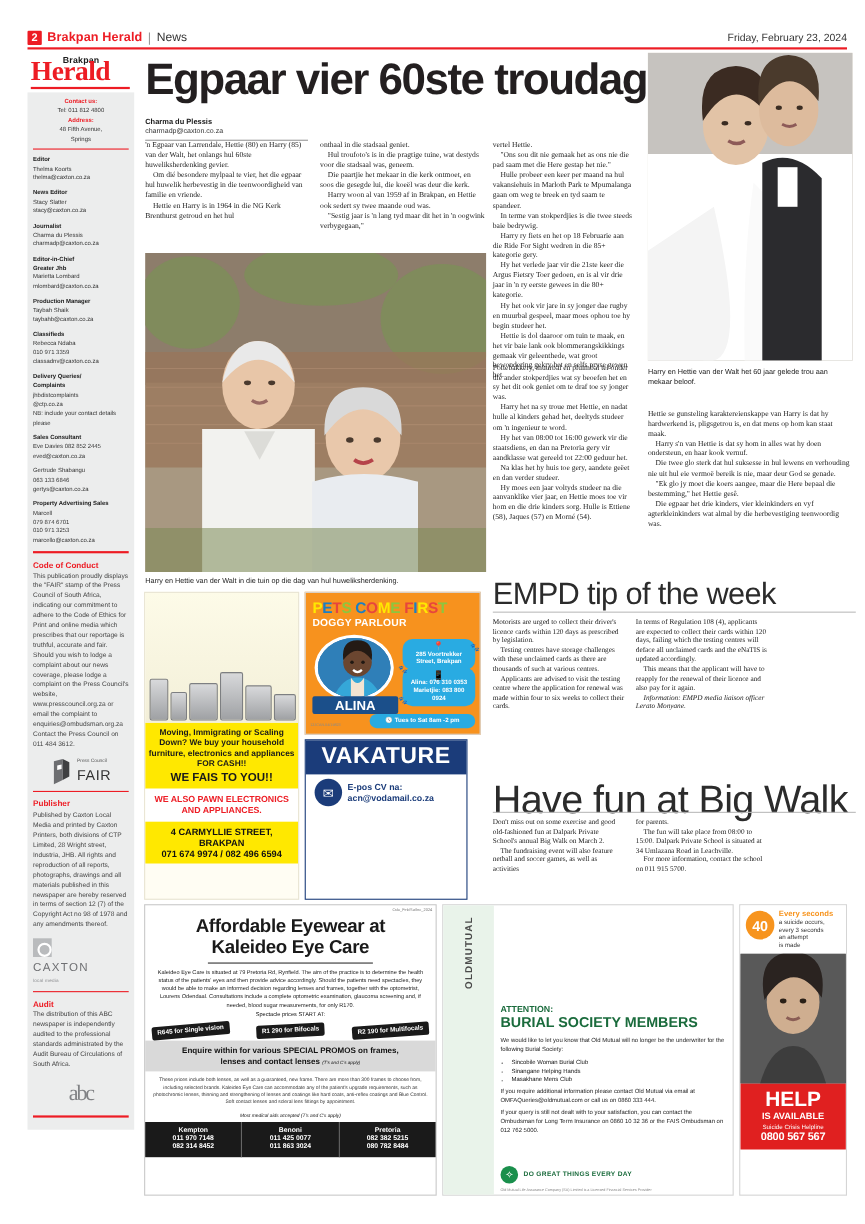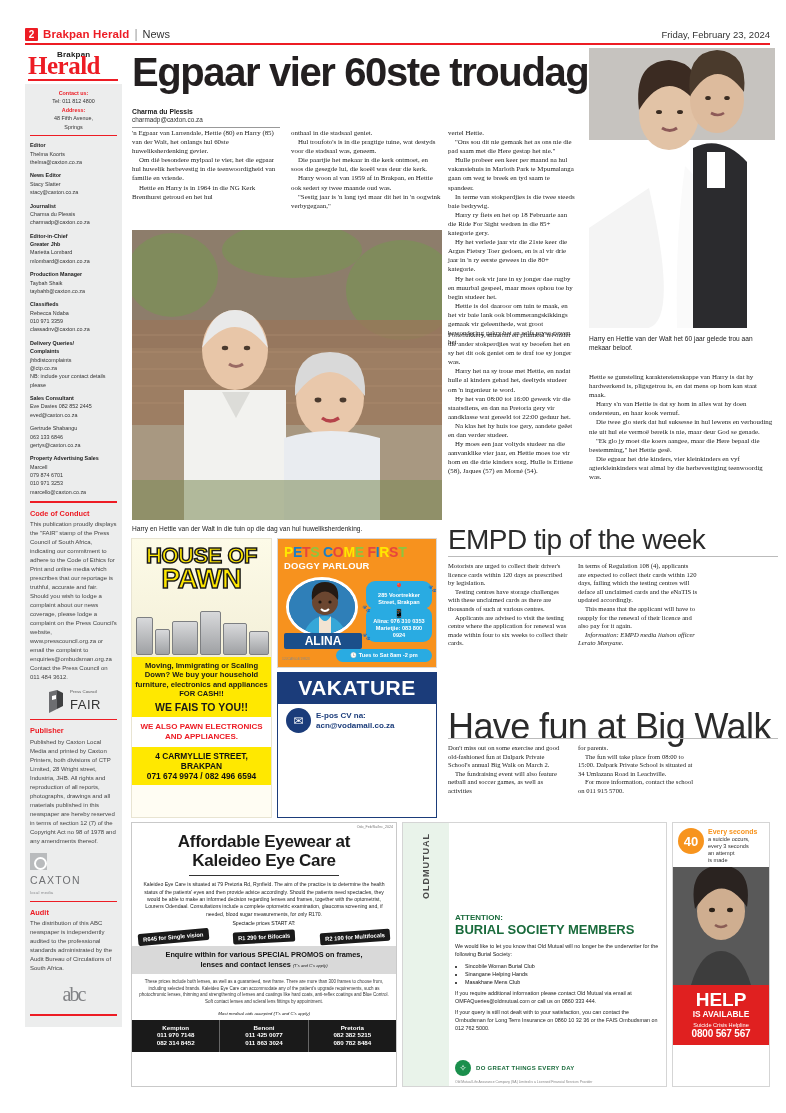--- a/index.html
+++ b/index.html
@@ -140,21 +140,21 @@
   .pets-photo { position:absolute; left:8px; top:6px; width:72px; height:60px; border-radius:50%; background:#2b6ea8; border:3px solid #fff; overflow:hidden; }
   .pets-name { position:absolute; left:6px; top:62px; width:78px; text-align:center; background:#1b4f8a; color:#fff; font-weight:bold; font-size:12px; padding:1px 0; border-radius:2px; }
   .bubble { position:absolute; background:#29abe2; color:#fff; border-radius:9px; text-align:center; font-weight:bold; font-size:5.6px; line-height:7px; padding:3px 4px; }
   .b1 { left:88px; top:10px; width:66px; }
   .b2 { left:88px; top:36px; width:66px; }
   .b3 { left:58px; top:78px; width:96px; font-size:5.6px; }
   .pawprint { position:absolute; color:#29abe2; font-size:7px; }
   .pin { display:block; font-size:8px; margin-bottom:1px; }
 
   
-  .vak { position:absolute; left:277px; top:672px; width:160px; height:146px; background:#fff; border:1px solid #1b3c7a; }
+  .vak { position:absolute; left:277px; top:672px; width:148px; height:146px; background:#fff; border:1px solid #1b3c7a; }
   .vak-band { background:#1b3c7a; color:#fff; font-weight:bold; font-size:21px; text-align:center; padding:3px 0 4px; letter-spacing:.5px; }
   .vak-text { padding:7px 7px 4px 7px; font-size:7.6px; line-height:10px; color:#111; font-weight:bold; }
   .vak-mail { display:flex; align-items:center; gap:5px; padding:4px 6px 6px 8px; }
   .vak-circle { width:25px; height:25px; border-radius:50%; background:#1b3c7a; display:flex; align-items:center; justify-content:center; color:#fff; font-size:12px; flex:none; }
   .vak-mail-txt { font-size:8px; font-weight:bold; color:#1b3c7a; line-height:10px; }
 
   
   .eyew { position:absolute; left:131px; top:822px; width:266px; height:265px; background:#fff; border:1px solid #c9c9c9; }
   .eyew-code { text-align:right; font-size:3.6px; color:#777; padding:2px 3px 0 0; }
   .eyew-t { text-align:center; font-size:17px; font-weight:bold; color:#1a1a1a; line-height:19px; padding:3px 12px 0; letter-spacing:-0.3px; }
@@ -457,24 +457,20 @@
     <p>The fundraising event will also feature netball and soccer games, as well as activities</p>
   </div>
   <div class="bw-colB col" style="position:absolute">
     <p class="first">for parents.</p>
     <p>The fun will take place from 08:00 to 15:00. Dalpark Private School is situated at 34 Umlazana Road in Leachville.</p>
     <p>For more information, contact the school on 011 915 5700.</p>
   </div>
 
   <div class="pawn">
     <div class="pawn-top">
-      <div class="pawn-title">
-        <em style="font-style:normal">HOUSE OF</em>
-        <span>PAWN</span>
-      </div>
       <div class="pawn-appliances">
         <div class="ap" style="width:17px;height:38px"></div>
         <div class="ap" style="width:15px;height:26px"></div>
         <div class="ap" style="width:26px;height:34px"></div>
         <div class="ap" style="width:22px;height:44px"></div>
         <div class="ap" style="width:24px;height:32px"></div>
         <div class="ap" style="width:20px;height:24px"></div>
       </div>
     </div>
     <div class="pawn-yellow">

